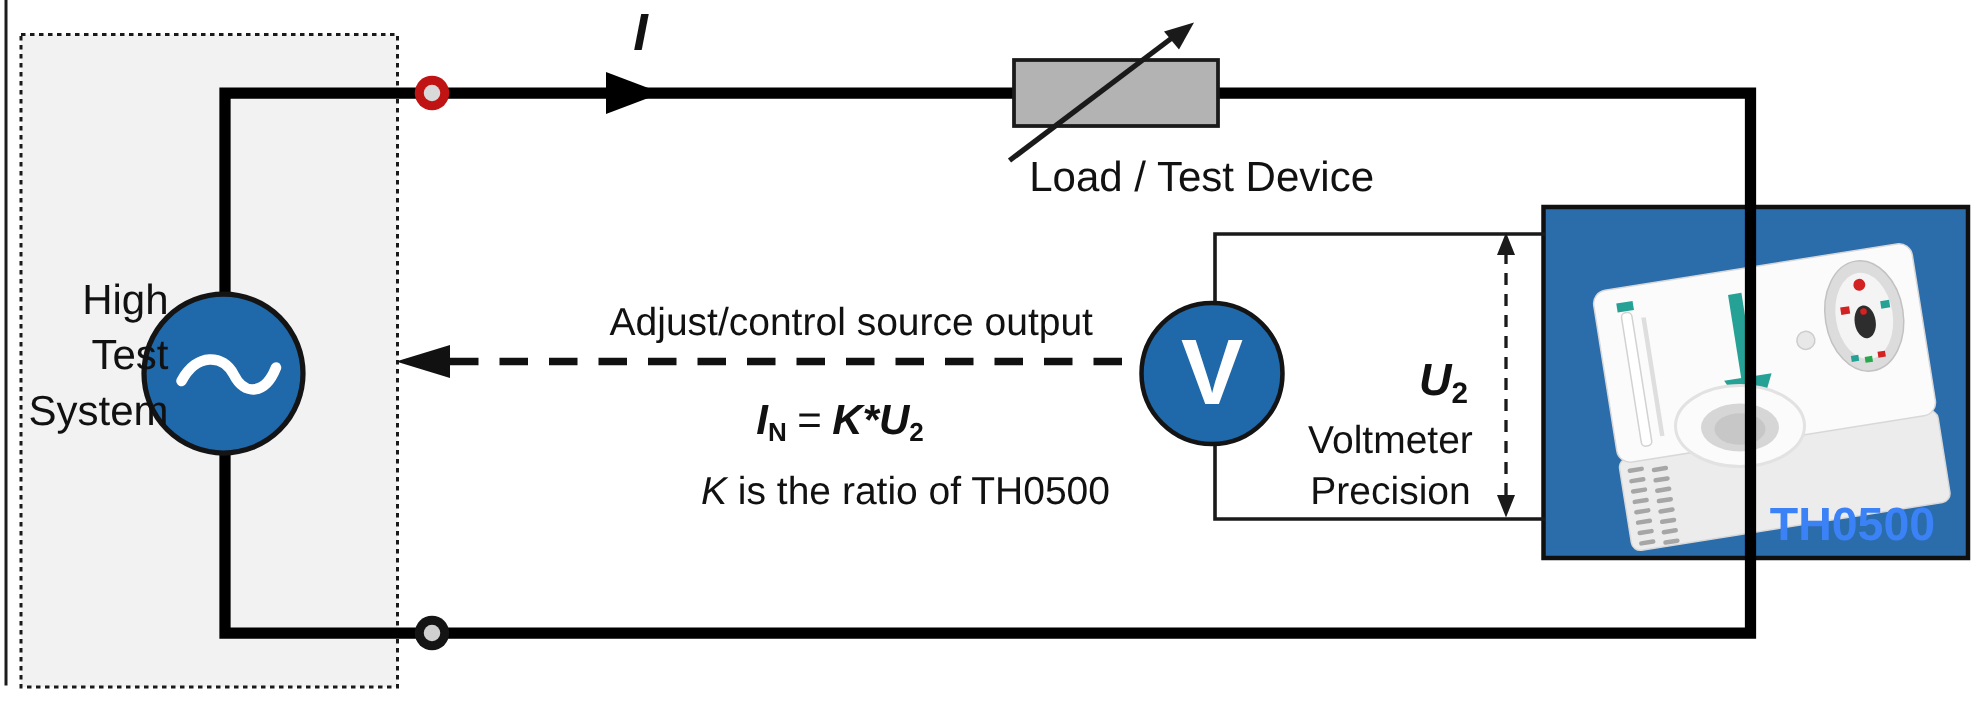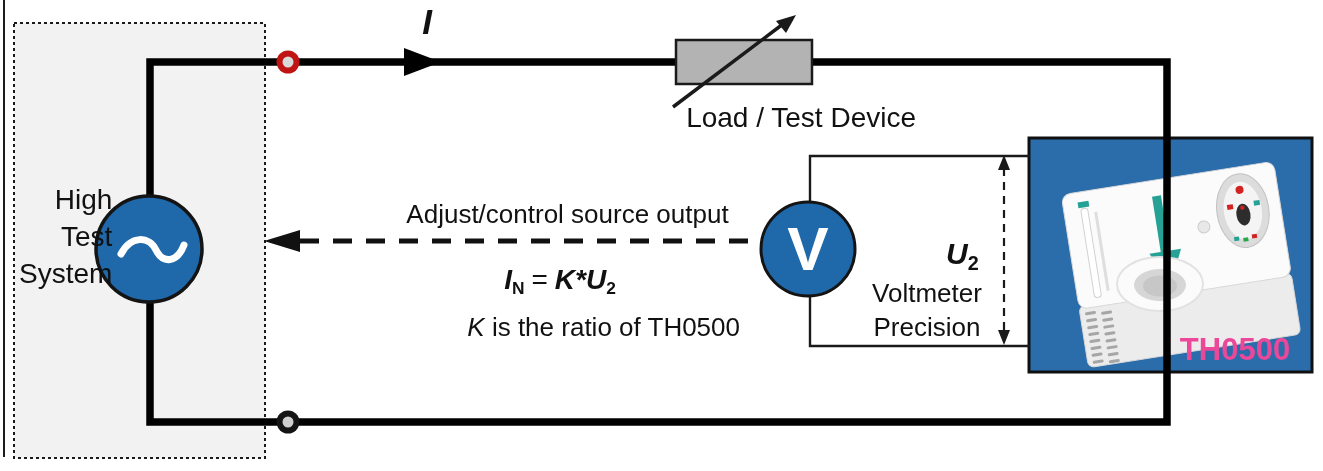--- a/index.html
+++ b/index.html
@@ -19,21 +19,21 @@
   .formula .eq{margin:0 7px;}
   .sub{font-size:0.62em;font-weight:bold;font-style:normal;vertical-align:-0.28em;}
   .note{left:415px;top:310px;width:325px;text-align:right;font-size:26px;line-height:34px;}
   .note .ital{font-style:italic;}
   .v-label{left:773px;top:214px;width:70px;height:70px;text-align:center;
            font-size:62px;font-weight:bold;color:#ffffff;line-height:70px;}
   .u2-label{left:946px;top:220px;font-size:30px;font-weight:bold;font-style:italic;line-height:36px;margin-top:16px;}
   .u2-label .sub{font-size:0.66em;}
   .pv-label{left:843px;top:276px;width:168px;text-align:center;font-size:26px;line-height:34px;}
   .th-label{left:1176px;top:331px;width:118px;text-align:center;
-            font-size:31px;font-weight:bold;color:#ec4899;line-height:38px;}
+            font-size:31px;font-weight:bold;color:#3b82f6;line-height:38px;}
 </style>
 </head>
 <body>
 
 <div class="stage">
 
   <svg width="1323" height="471" viewBox="0 0 1323 471">
 
     <rect x="3" y="0" width="2" height="457" fill="#1c1c1c"></rect>
 

